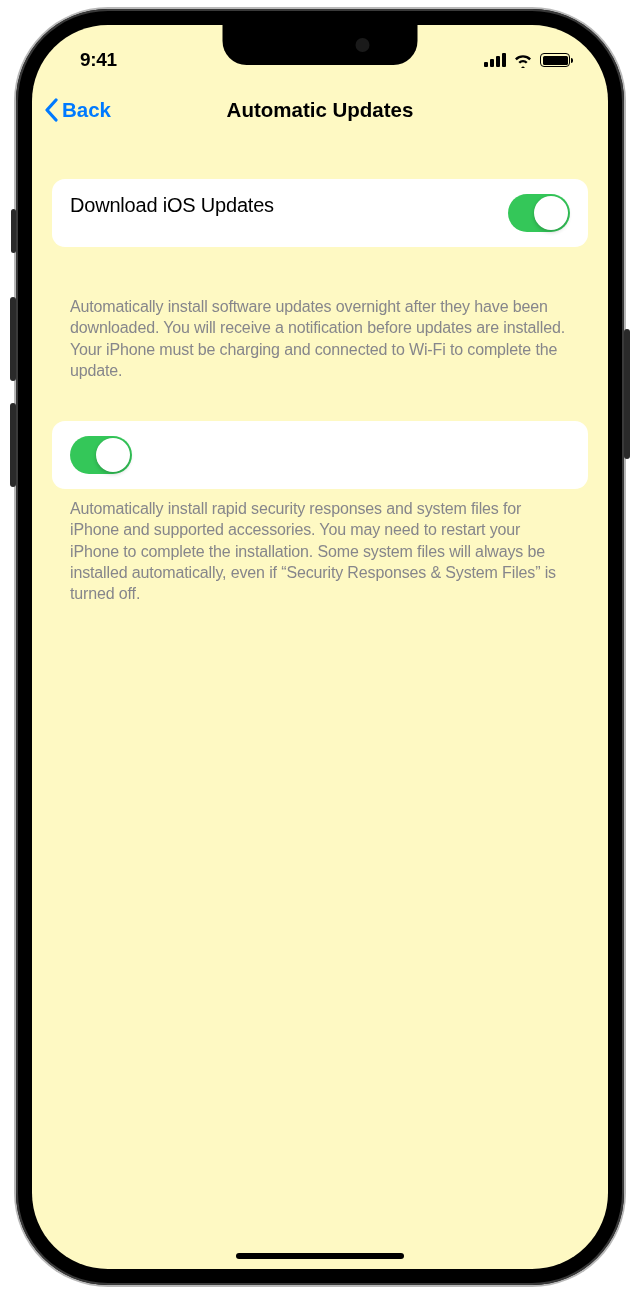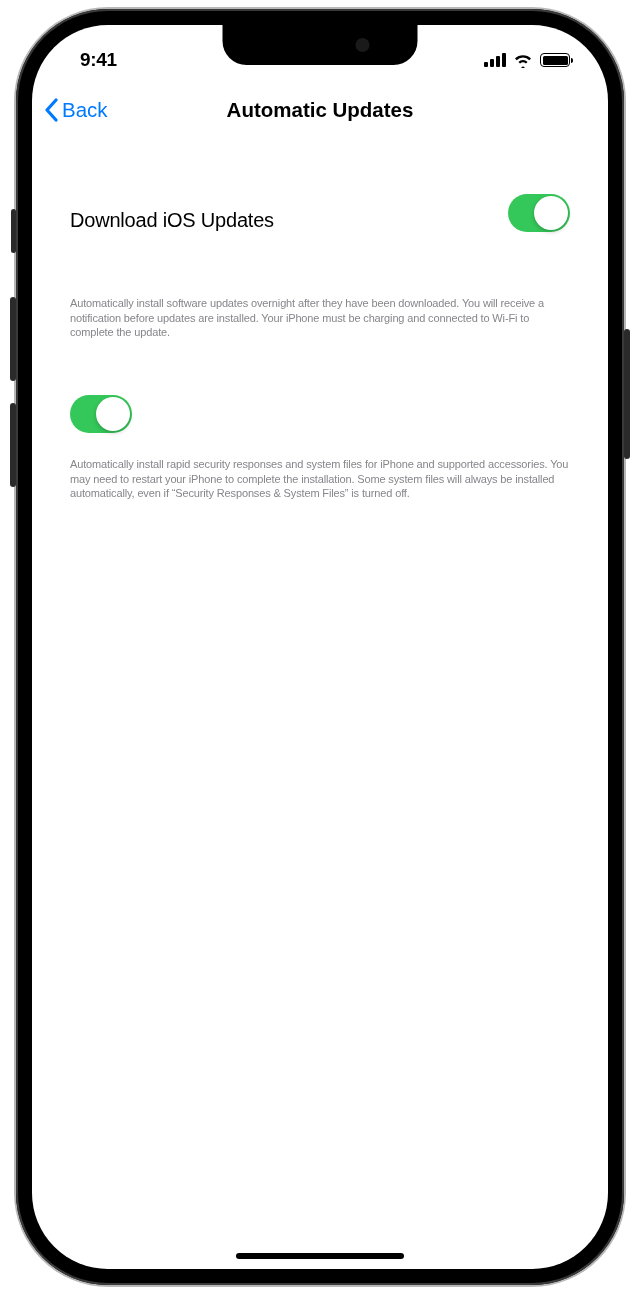--- a/index.html
+++ b/index.html
@@ -31,21 +31,21 @@
       background: #2a2a2a;
       border-radius: 4px;
     }
     .side-btn.silence { left: -5px; top: 200px; width: 5px; height: 44px; }
     .side-btn.vol-up { left: -6px; top: 288px; width: 6px; height: 84px; }
     .side-btn.vol-down { left: -6px; top: 394px; width: 6px; height: 84px; }
     .side-btn.power { right: -6px; top: 320px; width: 6px; height: 130px; }
     .screen {
       width: 100%;
       height: 100%;
-      background: #ffffff;
+      background: #fef9c3;
       border-radius: 76px;
       overflow: hidden;
       position: relative;
     }
     .notch {
       position: absolute;
       top: 0;
       left: 50%;
       transform: translateX(-50%);
       width: 195px;
@@ -131,20 +131,21 @@
       height: 58px;
       padding: 0 12px;
       position: relative;
     }
     .back-btn {
       display: flex;
       color: #007aff;
       font-size: 20.5px;
       gap: 3px;
       cursor: pointer;
+      font-weight: bold;
     }
     .back-btn svg { display: block; }
     .nav-title {
       position: absolute;
       left: 0;
       right: 0;
       text-align: center;
       font-size: 20.5px;
       font-weight: 600;
       color: #000;
@@ -157,21 +158,21 @@
       margin-top: 40px;
     }
     .group.tight {
       margin-top: 40px;
     }
     .row {
       background: #fff;
       border-radius: 13px;
       padding: 15px 18px;
       display: flex;
-      align-items: flex-end;
+      align-items: flex-start;
       justify-content: space-between;
       min-height: 60px;
     }
     .row-label {
       font-size: 20px;
       color: #000;
       letter-spacing: -0.2px;
     }
     .toggle {
       width: 62px;
@@ -186,21 +187,21 @@
       position: absolute;
       width: 34px;
       height: 34px;
       background: #fff;
       border-radius: 50%;
       top: 2px;
       right: 2px;
       box-shadow: 0 2px 4px rgba(0,0,0,0.2), 0 0 1px rgba(0,0,0,0.1);
     }
     .footer {
-      font-size: 11px;
+      font-size: 16px;
       line-height: 1.33;
       color: #86868b;
       padding: 9px 18px 0;
       letter-spacing: -0.14px;
     }
     .home-indicator {
       position: absolute;
       bottom: 10px;
       left: 50%;
       transform: translateX(-50%);

